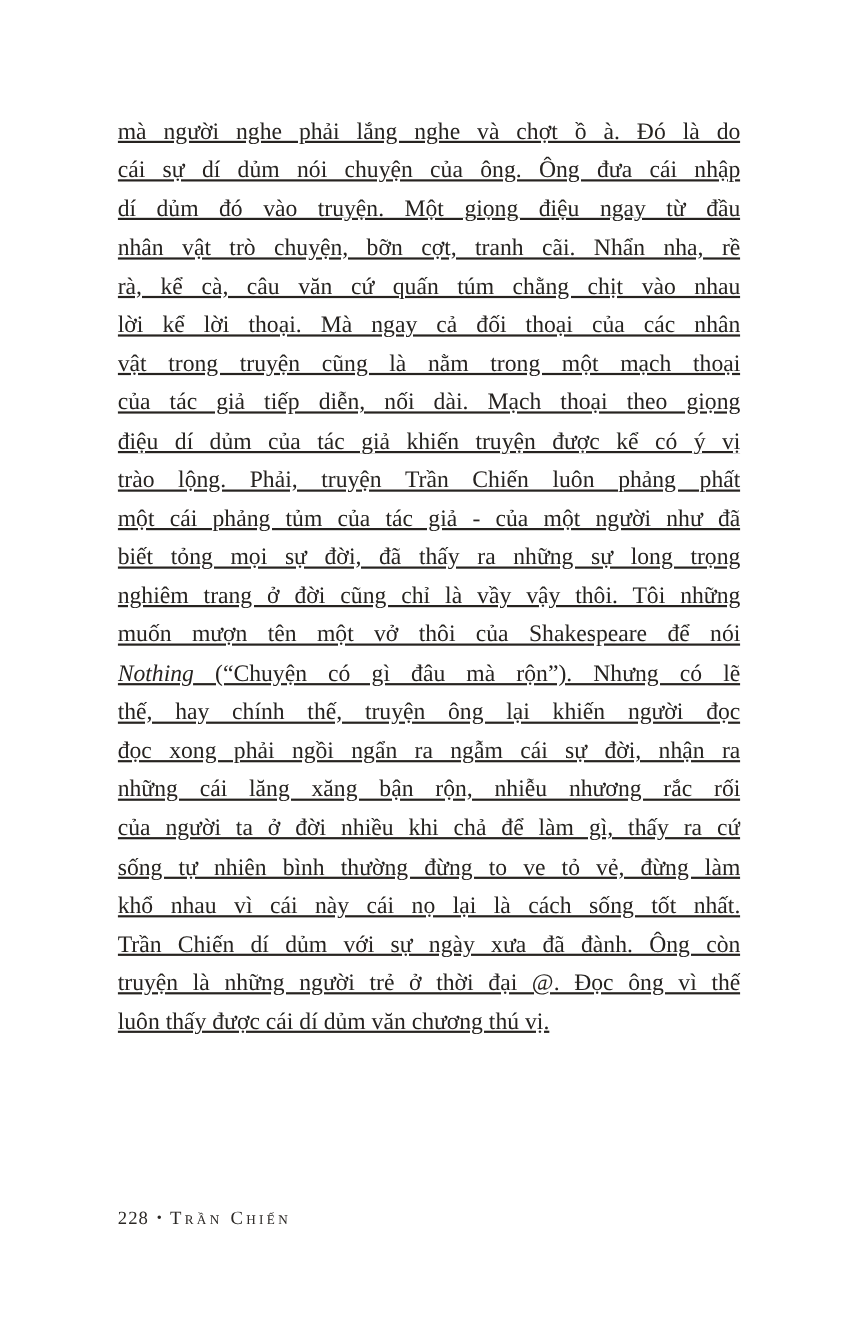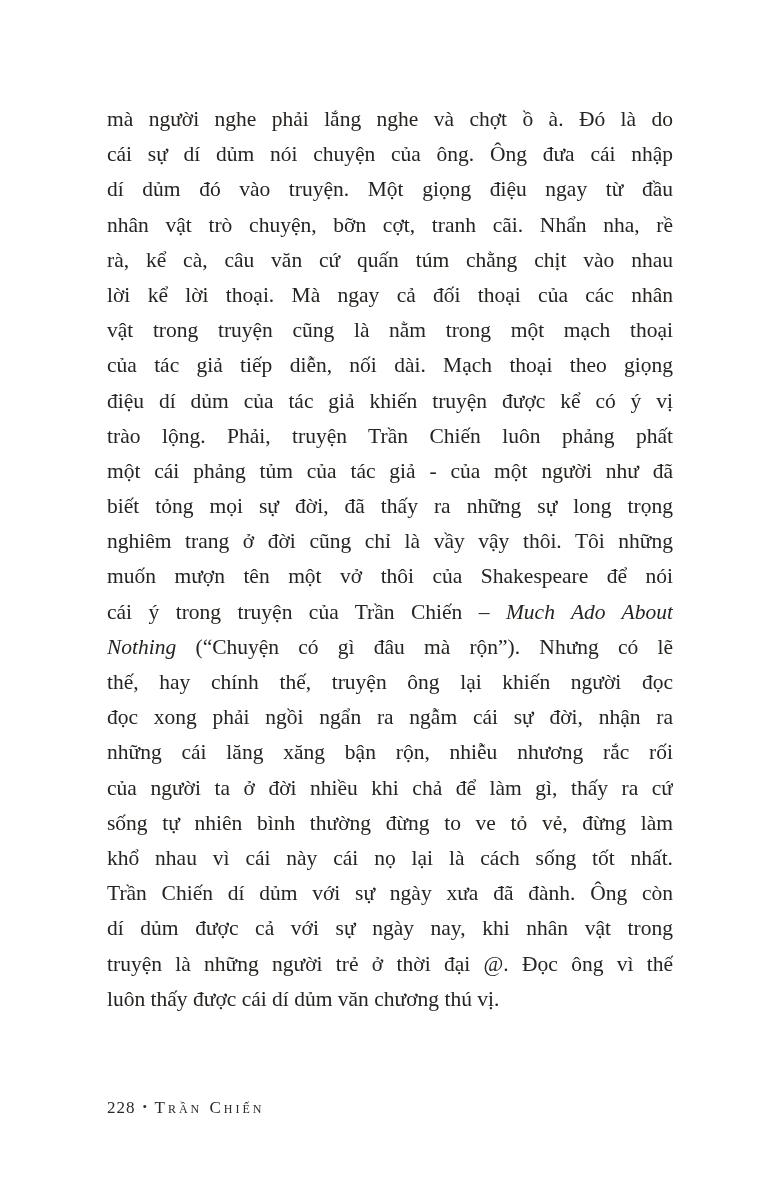--- a/index.html
+++ b/index.html
@@ -20,20 +20,21 @@
     position: absolute;
     left: 107px;
     top: 102px;
     width: 566px;
     font-size: 21.5px;
     line-height: 35.2px;
   }
   .line {
     height: 35.2px;
     overflow: hidden;
+    text-decoration: underline;
   }
   .line.justify {
     text-align: justify;
     text-align-last: justify;
   }
   .line .italic {
     font-style: italic;
   }
   .footer {
     position: absolute;
@@ -70,30 +71,28 @@
       <div class="line justify"><span class="">rà, kể cà, câu văn cứ quấn túm chằng chịt vào nhau</span></div>
       <div class="line justify"><span class="">lời kể lời thoại. Mà ngay cả đối thoại của các nhân</span></div>
       <div class="line justify"><span class="">vật trong truyện cũng là nằm trong một mạch thoại</span></div>
       <div class="line justify"><span class="">của tác giả tiếp diễn, nối dài. Mạch thoại theo giọng</span></div>
       <div class="line justify"><span class="">điệu dí dủm của tác giả khiến truyện được kể có ý vị</span></div>
       <div class="line justify"><span class="">trào lộng. Phải, truyện Trần Chiến luôn phảng phất</span></div>
       <div class="line justify"><span class="">một cái phảng tủm của tác giả - của một người như đã</span></div>
       <div class="line justify"><span class="">biết tỏng mọi sự đời, đã thấy ra những sự long trọng</span></div>
       <div class="line justify"><span class="">nghiêm trang ở đời cũng chỉ là vầy vậy thôi. Tôi những</span></div>
       <div class="line justify"><span class="">muốn mượn tên một vở thôi của Shakespeare để nói</span></div>
-      <div class="line justify"><span class="">cái ý trong truyện của Trần Chiến – </span><span class="italic">Much Ado About</span></div>
       <div class="line justify"><span class="italic">Nothing</span><span class=""> (“Chuyện có gì đâu mà rộn”). Nhưng có lẽ</span></div>
       <div class="line justify"><span class="">thế, hay chính thế, truyện ông lại khiến người đọc</span></div>
       <div class="line justify"><span class="">đọc xong phải ngồi ngẩn ra ngẫm cái sự đời, nhận ra</span></div>
       <div class="line justify"><span class="">những cái lăng xăng bận rộn, nhiễu nhương rắc rối</span></div>
       <div class="line justify"><span class="">của người ta ở đời nhiều khi chả để làm gì, thấy ra cứ</span></div>
       <div class="line justify"><span class="">sống tự nhiên bình thường đừng to ve tỏ vẻ, đừng làm</span></div>
       <div class="line justify"><span class="">khổ nhau vì cái này cái nọ lại là cách sống tốt nhất.</span></div>
       <div class="line justify"><span class="">Trần Chiến dí dủm với sự ngày xưa đã đành. Ông còn</span></div>
-      <div class="line justify"><span class="">dí dủm được cả với sự ngày nay, khi nhân vật trong</span></div>
       <div class="line justify"><span class="">truyện là những người trẻ ở thời đại @. Đọc ông vì thế</span></div>
       <div class="line"><span class="">luôn thấy được cái dí dủm văn chương thú vị.</span></div>
     </div>
 
   <div class="footer">
     <span class="page-num">228</span><span class="sep">•</span><span class="running-title">Trần Chiến</span>
   </div>
 
 </div>
 

